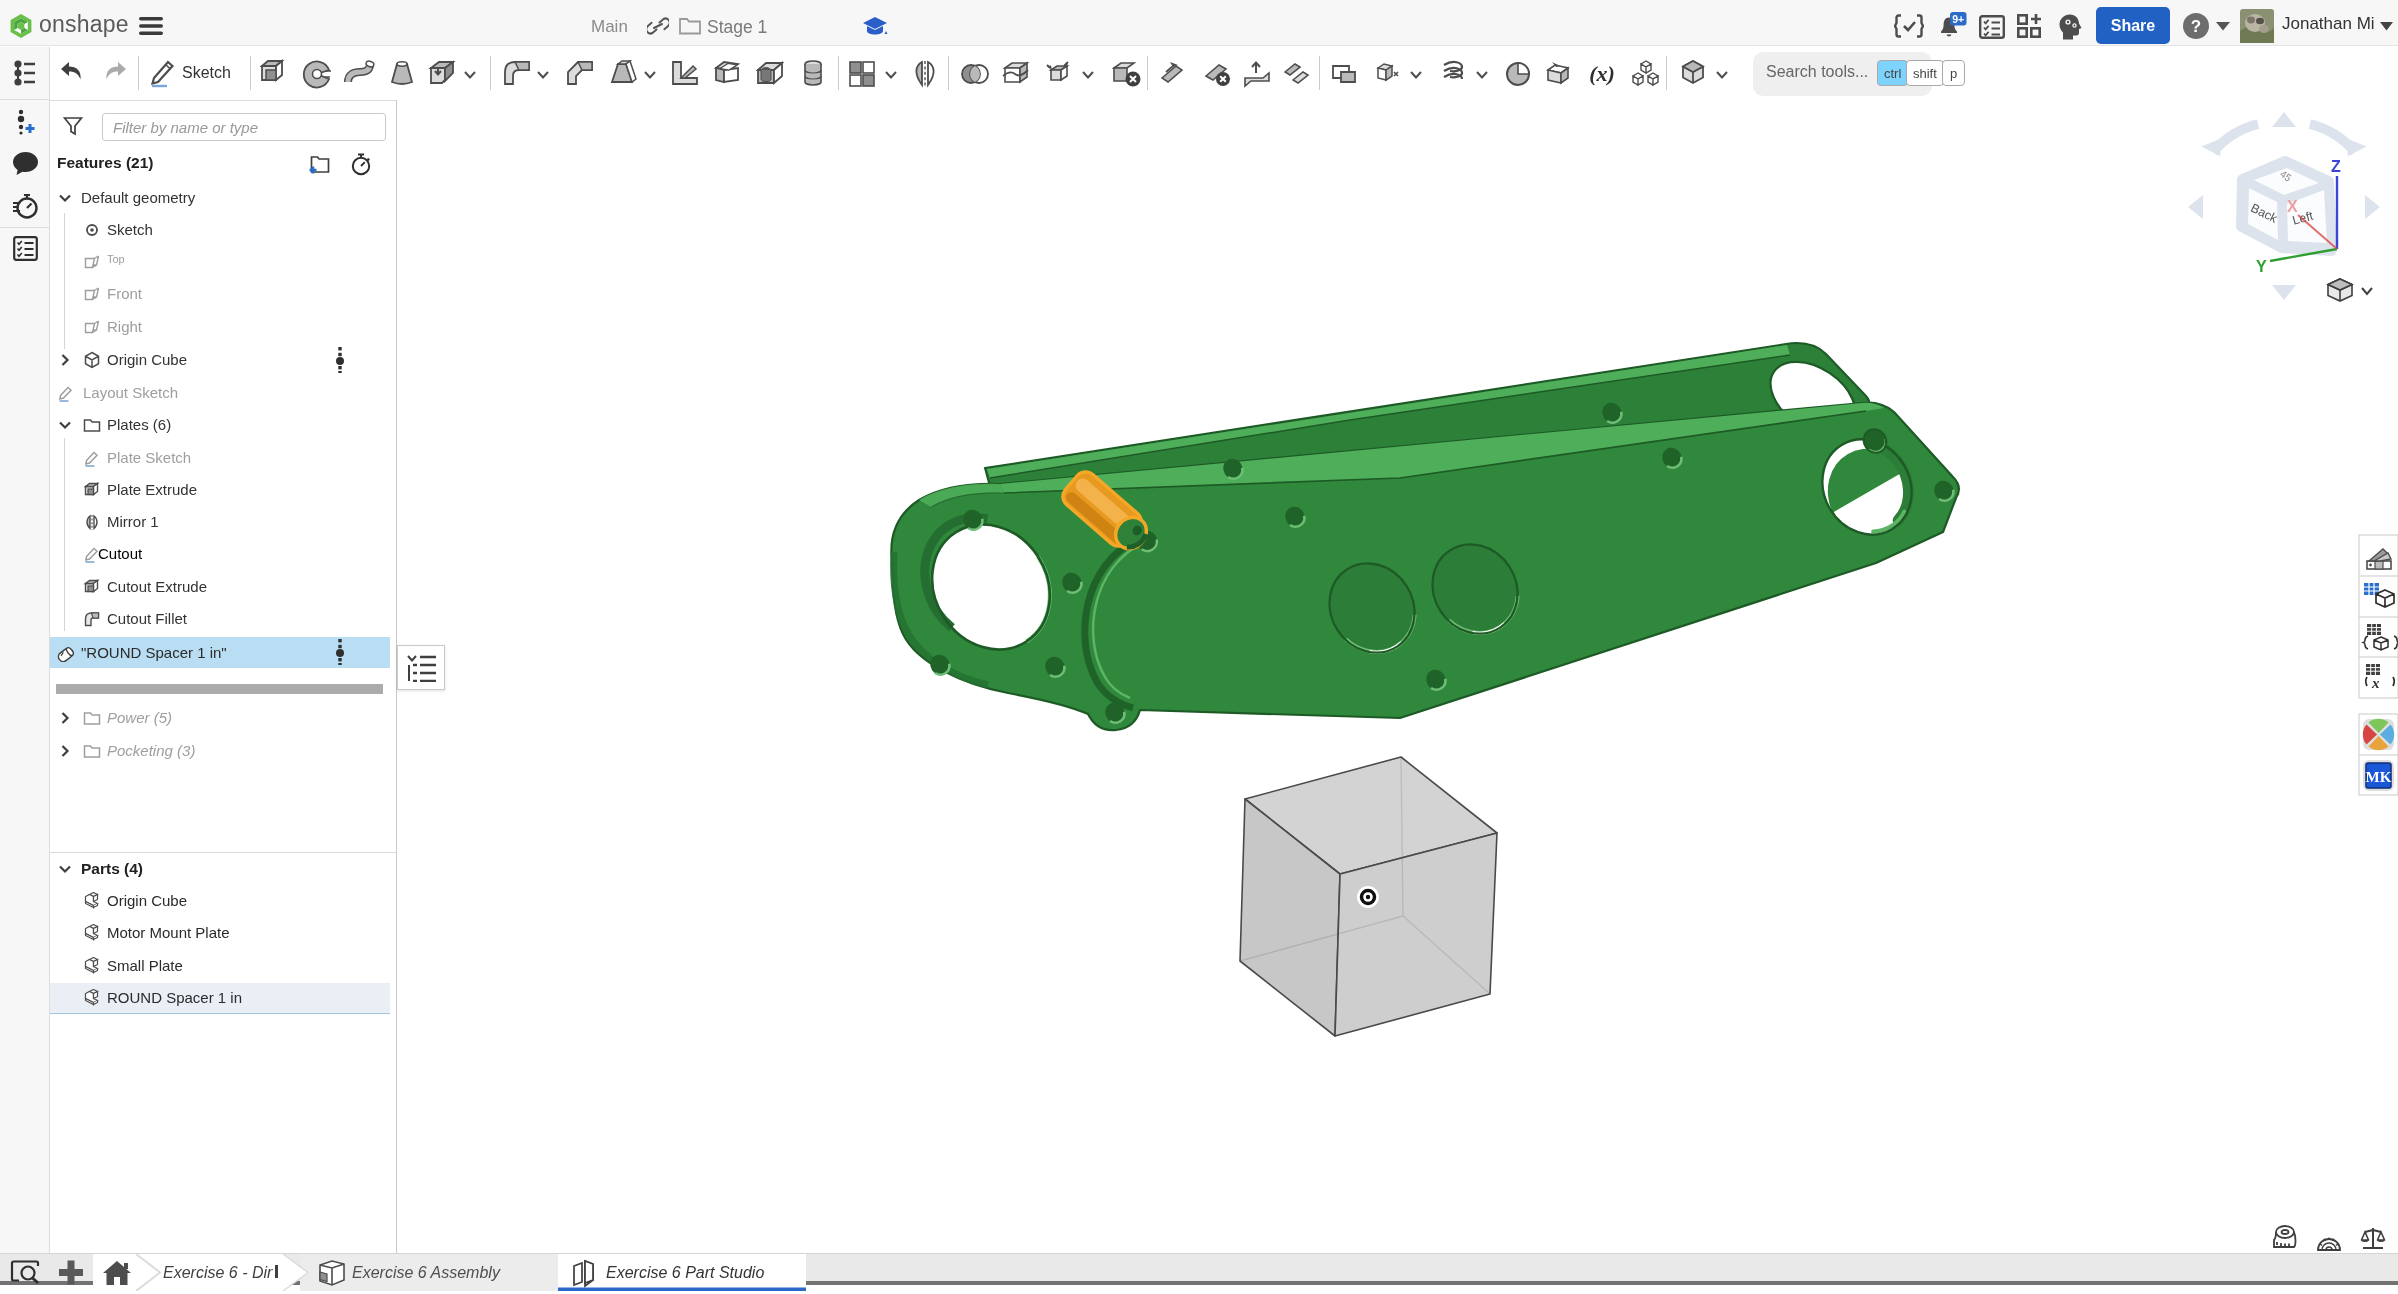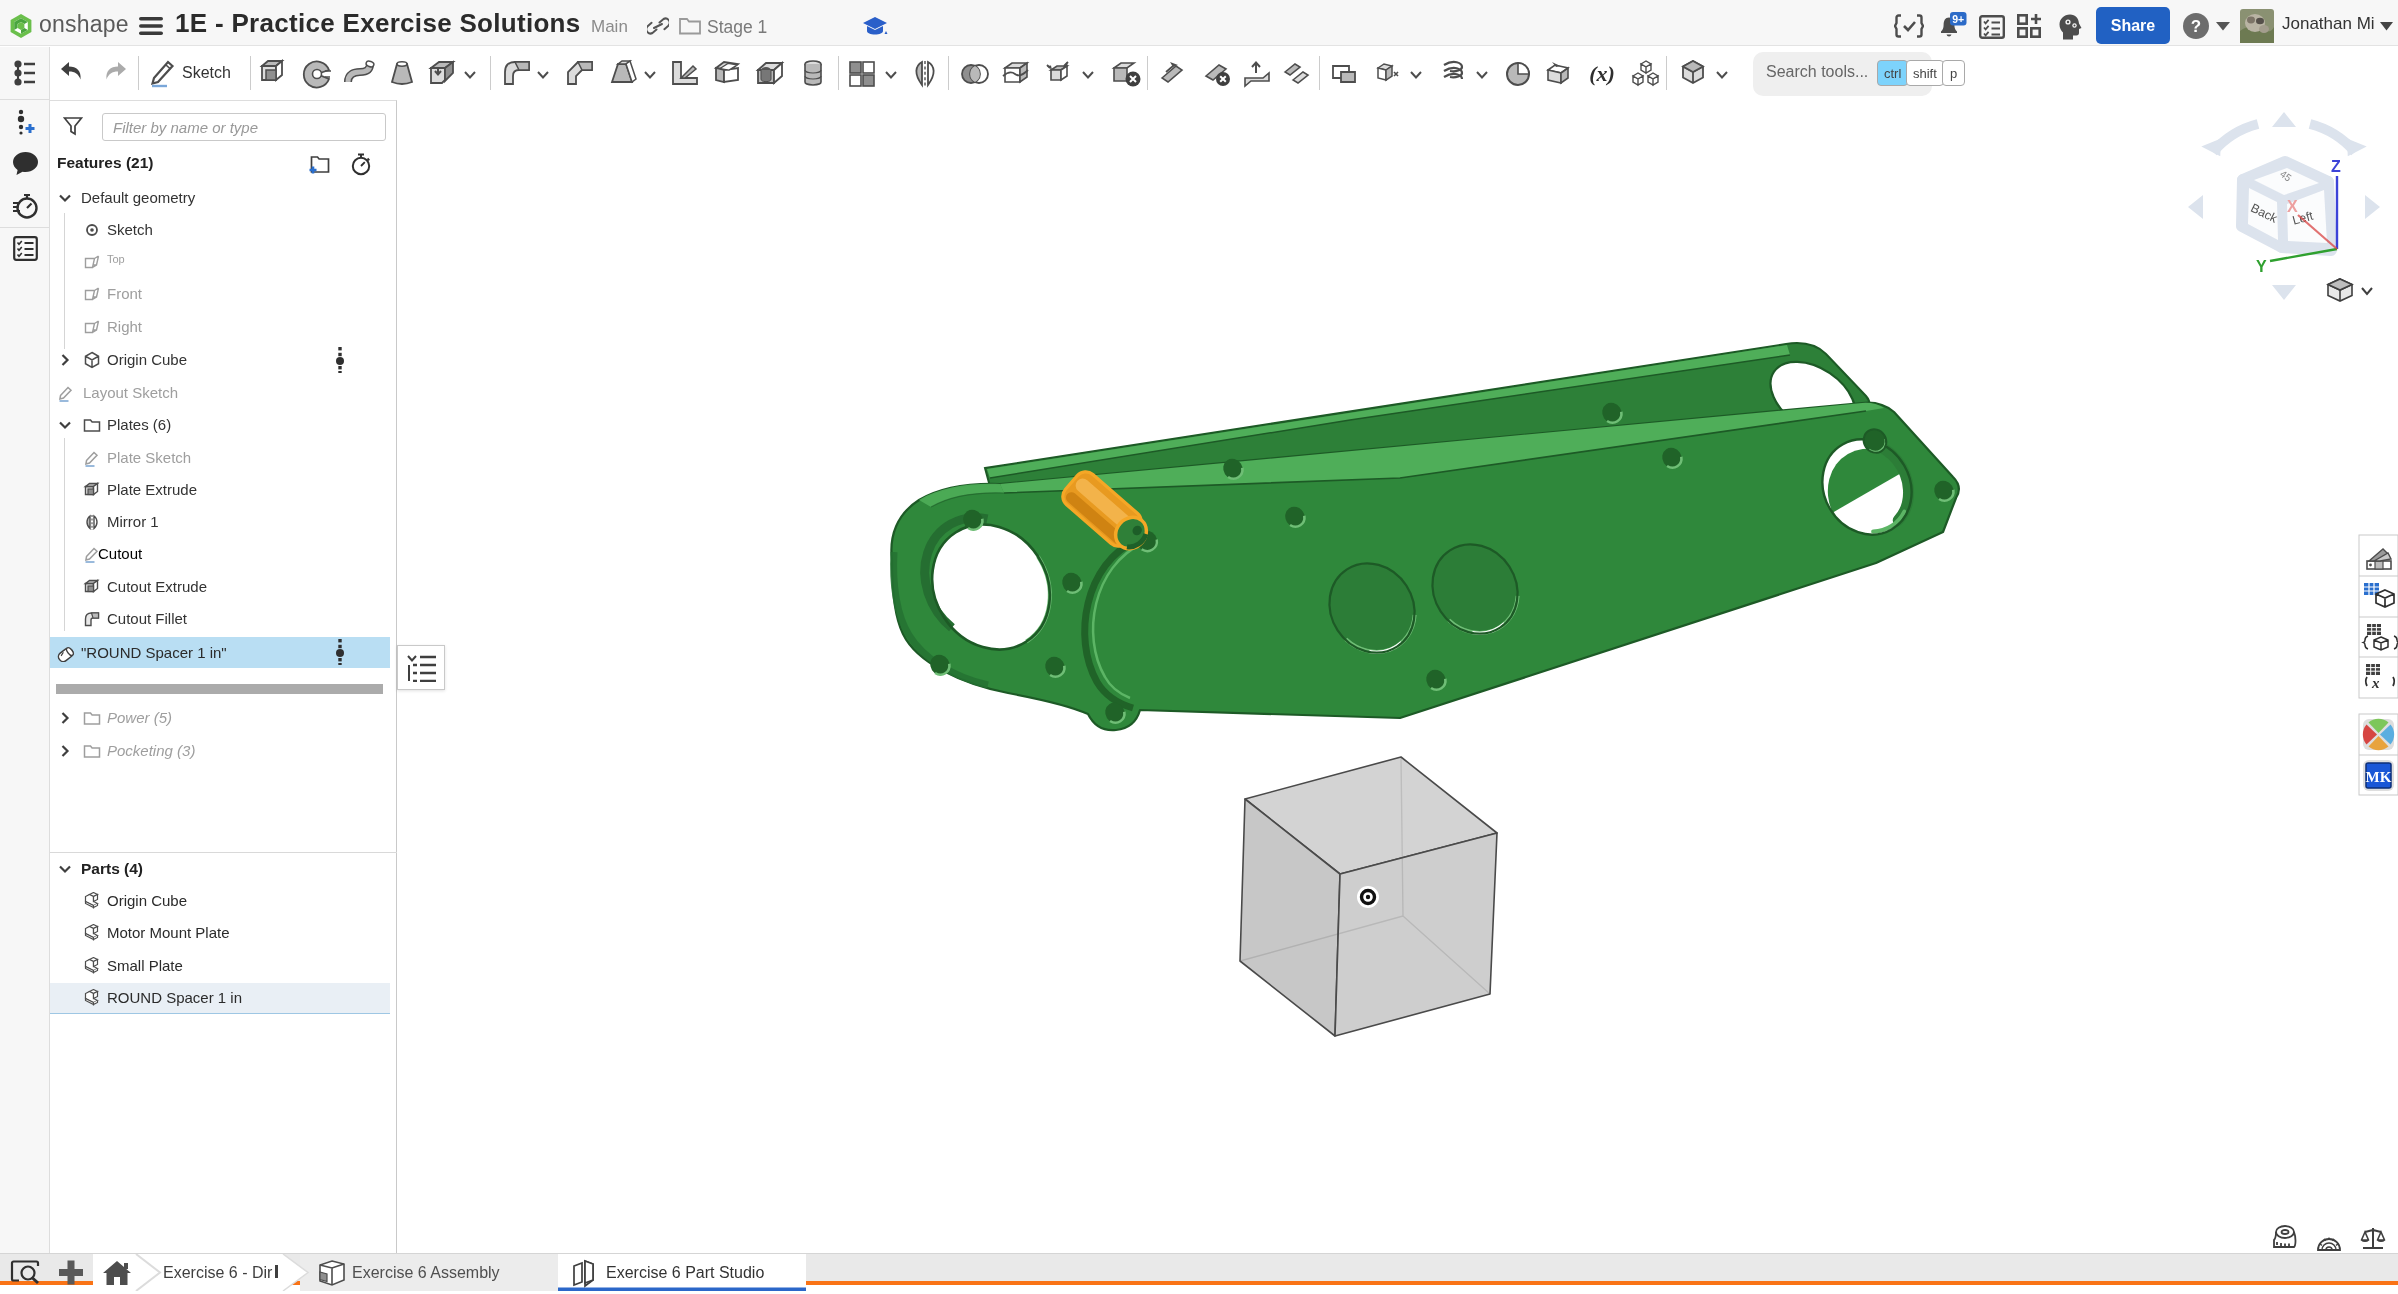--- a/index.html
+++ b/index.html
@@ -9,21 +9,21 @@
   background:#f7f7f7; border-bottom:1px solid #e3e3e3; }
 #toolbar { position:absolute; left:0; top:47px; width:2398px; height:53px;
   background:#ffffff; }
 #leftstrip { position:absolute; left:0; top:47px; width:50px; height:1206px;
   background:#f7f7f7; border-right:1px solid #ddd; }
 #panel { position:absolute; left:50px; top:100px; width:347px; height:1153px;
   background:#fff; border-right:1px solid #c9c9c9; border-top:1px solid #ddd; }
 #viewport { position:absolute; left:397px; top:100px; width:2001px; height:1153px;
   background:#fff; }
 #tabbar { position:absolute; left:0; top:1253px; width:2398px; height:32px;
-  background:#e9e9e9; border-top:1px solid #d5d5d5; border-bottom:4px solid #f97316; }
+  background:#e9e9e9; border-top:1px solid #d5d5d5; border-bottom:4px solid #737373;font-style:italic; }
 .txt { position:absolute; white-space:nowrap; }
 svg { display:block; }
 </style></head>
 <body>
 <div id="app">
   <div id="viewport">
       <svg class="abs" style="left:0;top:0" width="2001" height="1153" viewBox="397 100 2001 1153">
 <path d="M985 468 L1786 344 Q1812 340 1826 354 L1866 396 Q1872 403 1868 411 L1855 437 L995 505 Z" fill="#2d8038" stroke="#1d5a26" stroke-width="2"></path>
 <path d="M987 469 L1787 345 L1790 355 L1350 420 L990 478 Z" fill="#4fae59"></path>
 <path d="M990 478 L1350 420 L1790 355" fill="none" stroke="#1d5a26" stroke-width="1.5"></path>
@@ -249,21 +249,20 @@
       <path d="M13 5.2 L19.8 9.1 L16.4 11.05 L13 9.1 L9.6 11.05 L9.6 14.95 L6.2 16.9 V9.1 Z" fill="#4ba53f"></path>
       <path d="M13 9.1 L16.4 11.05 V14.95 L13 16.9 L9.6 14.95 V11.05 Z" fill="#6abf4b"></path>
       <path d="M13 16.9 L16.4 14.95 L19.8 16.9 L13 20.8 Z" fill="#4ba53f"></path>
     </svg>
     <div class="txt" style="left:39px;top:11px;font-size:23px;color:#5a5a5a;font-weight:400;letter-spacing:0.2px">onshape</div>
     <svg class="abs" style="left:139px;top:16px" width="24" height="20" viewBox="0 0 24 20">
       <rect x="0" y="1" width="24" height="3.6" rx="1.8" fill="#3a3a3a"></rect>
       <rect x="0" y="8.2" width="24" height="3.6" rx="1.8" fill="#3a3a3a"></rect>
       <rect x="0" y="15.4" width="24" height="3.6" rx="1.8" fill="#3a3a3a"></rect>
     </svg>
-    <div class="txt" style="left:175px;top:8px;font-size:26px;color:#2b2b2b;font-weight:700;letter-spacing:0.3px">1E - Practice Exercise Solutions</div>
     <div class="txt" style="left:591px;top:17px;font-size:17px;color:#8b8b8b">Main</div>
     <svg class="abs" style="left:647px;top:17px" width="22" height="18" viewBox="0 0 22 18">
       <g stroke="#555" stroke-width="2" fill="none" stroke-linecap="round">
         <path d="M9.5 12.5 L5.5 16 A4.2 4.2 0 0 1 0.6 9.3 L4.6 5.8"></path>
         <path d="M12.5 5.5 L16.5 2 A4.2 4.2 0 0 1 21.4 8.7 L17.4 12.2"></path>
         <path d="M7 11 L15 7"></path>
       </g>
     </svg>
     <svg class="abs" style="left:679px;top:16px" width="22" height="19" viewBox="0 0 22 19">
       <path d="M1 3 h7 l2 2.5 h11 v12 h-20 Z" fill="none" stroke="#9a9a9a" stroke-width="1.8"></path>

